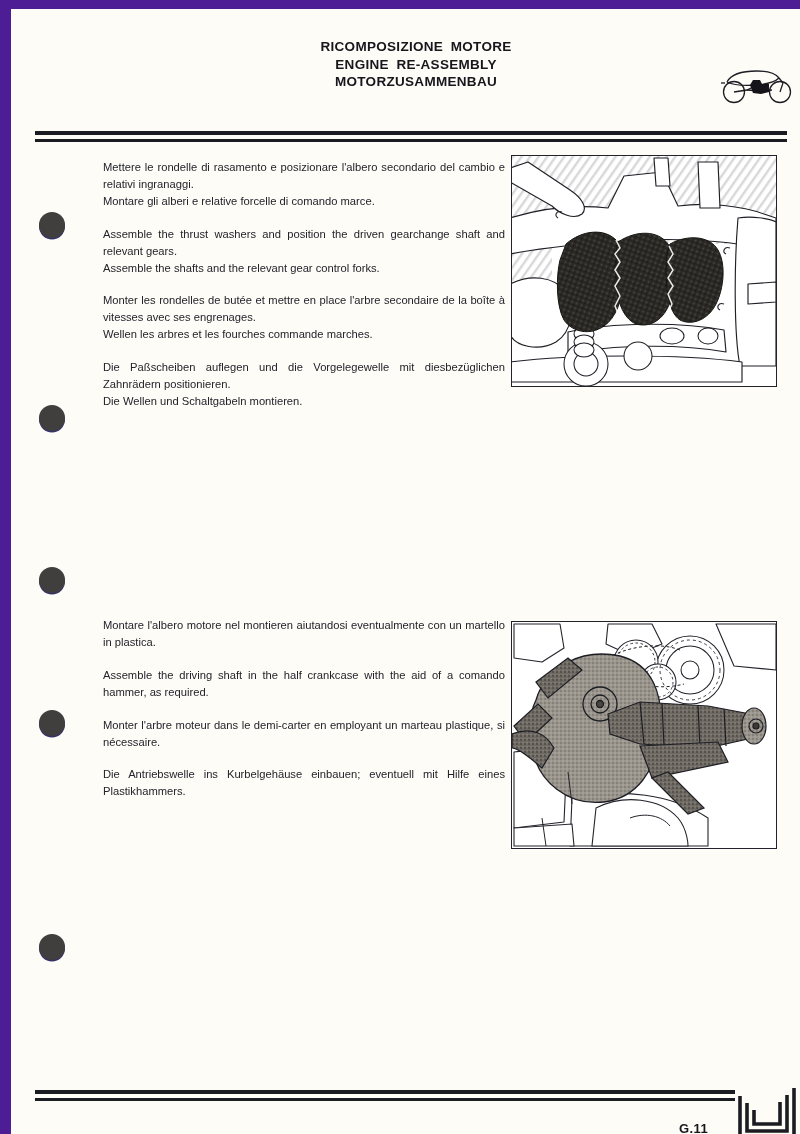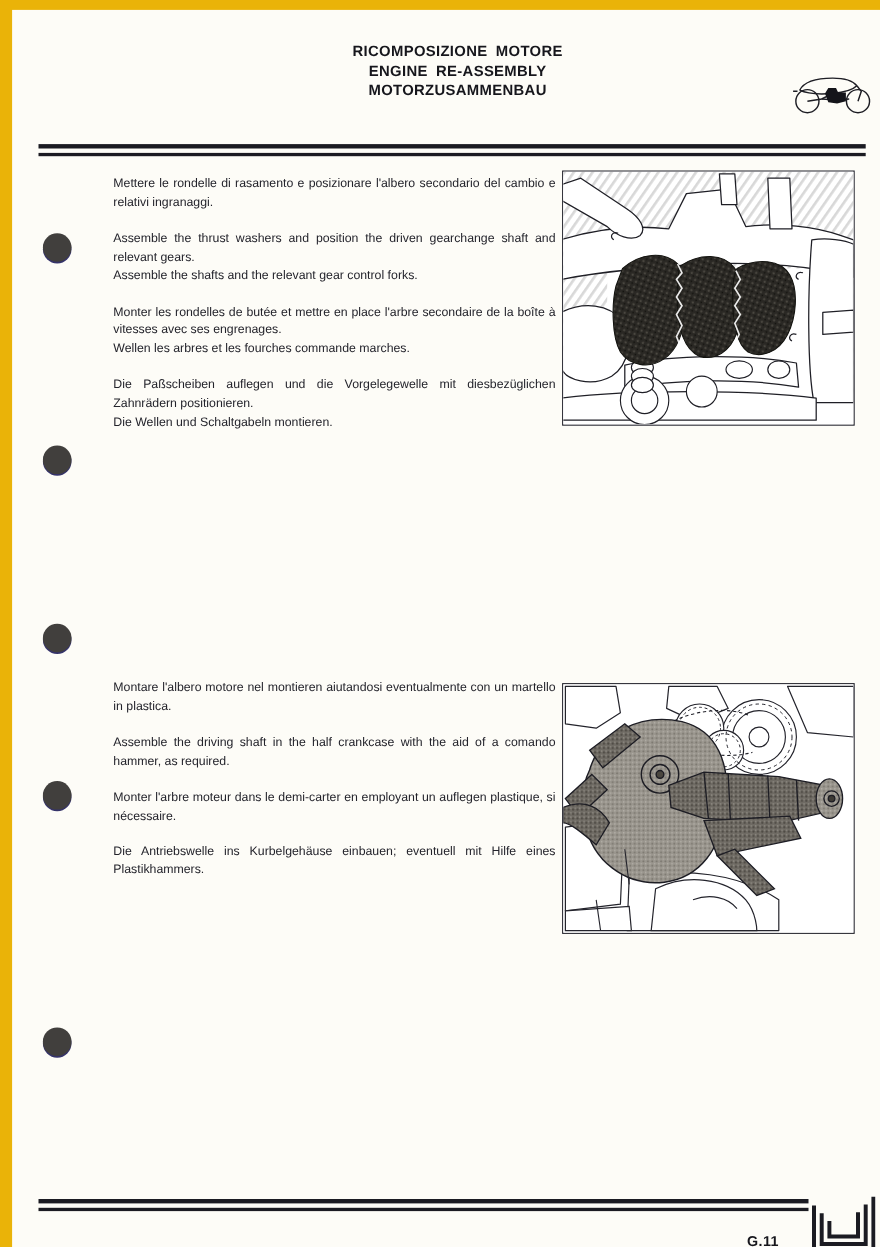--- a/index.html
+++ b/index.html
@@ -12,21 +12,21 @@
     height: 1134px;
     overflow: hidden;
     font-family: "Liberation Sans", sans-serif;
   }
 
   
   .scan-frame {
     position: absolute;
     left: 0; top: 0;
     width: 800px; height: 1134px;
-    background: #eab308;
+    background: #4c1d95;
   }
   .page {
     position: absolute;
     left: 11px; top: 9px;
     width: 789px; height: 1125px;
     background: #fdfcf7;
     overflow: hidden;
   }
 
   
@@ -141,20 +141,21 @@
 
     <div class="punch" style="left:28px; top:203px;"></div>
     <div class="punch" style="left:28px; top:396px;"></div>
     <div class="punch" style="left:28px; top:558px;"></div>
     <div class="punch" style="left:28px; top:701px;"></div>
     <div class="punch" style="left:28px; top:925px;"></div>
 
     <div class="textcol justify" style="top:150px;">
       <div class="para">
         <div class="j">Mettere le rondelle di rasamento e posizionare l'albero secondario del cambio e relativi ingranaggi.</div>
+        <div>Montare gli alberi e relative forcelle di comando marce.</div>
       </div>
       <div class="para">
         <div class="j">Assemble the thrust washers and position the driven gearchange shaft and relevant gears.</div>
         <div>Assemble the shafts and the relevant gear control forks.</div>
       </div>
       <div class="para">
         <div class="j">Monter les rondelles de butée et mettre en place l'arbre secondaire de la boîte à vitesses avec ses engrenages.</div>
         <div>Wellen les arbres et les fourches commande marches.</div>
       </div>
       <div class="para">
@@ -238,21 +239,21 @@
     </div>
 
     <div class="textcol justify" style="top:608px;">
       <div class="para">
         <div class="j">Montare l'albero motore nel montieren aiutandosi eventualmente con un martello in plastica.</div>
       </div>
       <div class="para">
         <div class="j">Assemble the driving shaft in the half crankcase with the aid of a comando hammer, as required.</div>
       </div>
       <div class="para">
-        <div class="j">Monter l'arbre moteur dans le demi-carter en employant un auflegen plastique, si nécessaire.</div>
+        <div class="j">Monter l'arbre moteur dans le demi-carter en employant un marteau plastique, si nécessaire.</div>
       </div>
       <div class="para">
         <div class="j">Die Antriebswelle ins Kurbelgehäuse einbauen; eventuell mit Hilfe eines Plastikhammers.</div>
       </div>
     </div>
 
     <div class="photo" style="left:500px; top:612px; width:264px; height:226px;">
       <svg viewBox="0 0 264 226" width="264" height="226">
         <defs>
           <pattern id="grain2" width="4" height="4" patternUnits="userSpaceOnUse">

